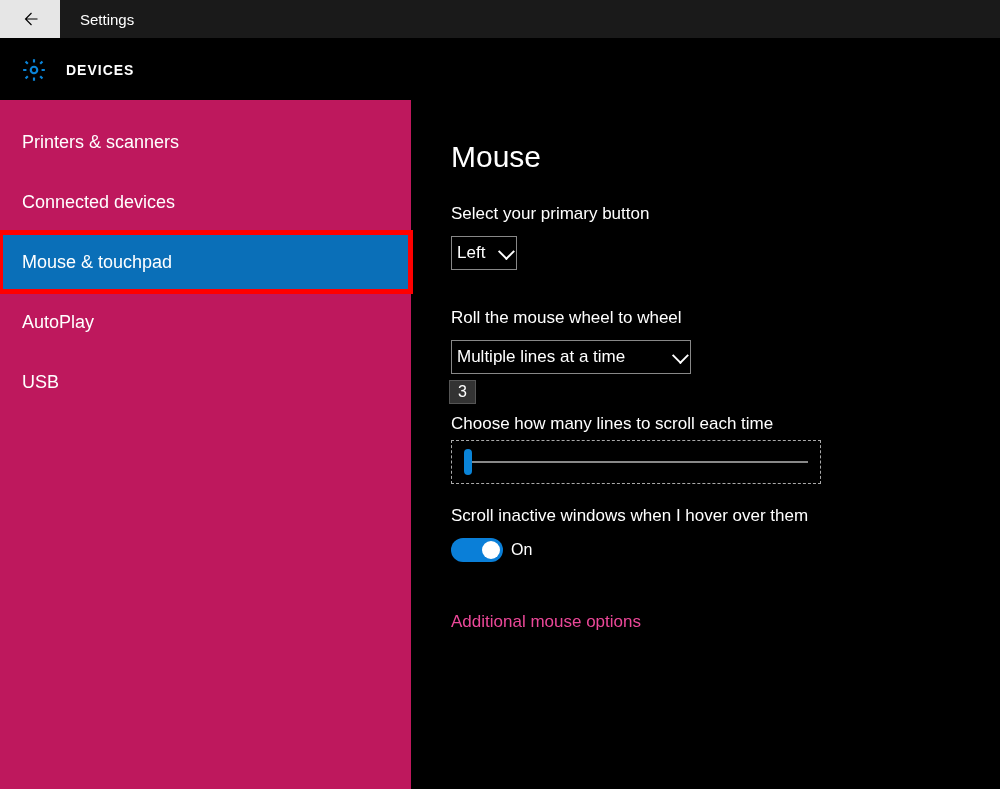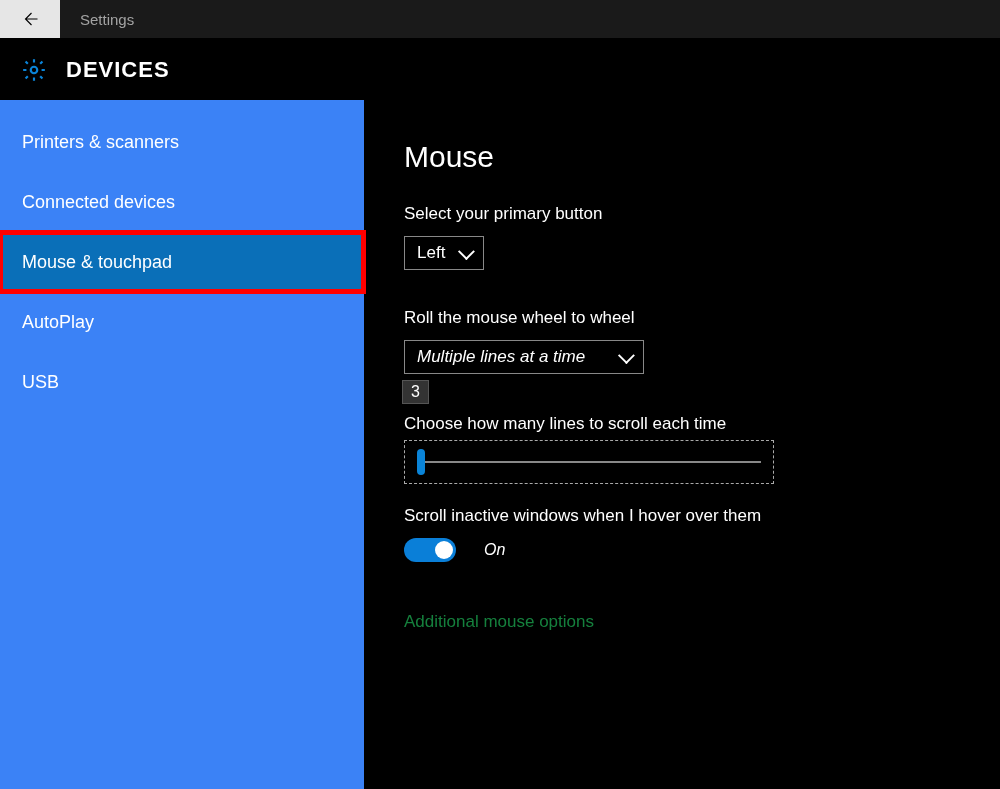--- a/index.html
+++ b/index.html
@@ -31,55 +31,55 @@
   }
   .back-arrow {
     width: 18px; height: 18px;
     stroke: #000;
     fill: none;
     stroke-width: 1.5;
   }
   .app-title {
     margin-left: 20px;
     font-size: 15px;
-    color: #a3a3a3;
+    color: #ffffff;
     font-weight: 400;
   }
   .header-row {
     position: absolute;
     top: 50px;
     left: 20px;
     display: flex;
     align-items: center;
     height: 40px;
   }
   .gear-icon-wrap {
     width: 28px; height: 28px;
     color: #0a84d8;
     display: flex;
     align-items: center;
     justify-content: center;
   }
   .category-title {
     margin-left: 18px;
-    font-size: 22px;
+    font-size: 14px;
     letter-spacing: 1px;
     font-weight: 600;
   }
   .body-area {
     position: absolute;
     top: 100px;
     left: 0;
     right: 0;
     bottom: 0;
     display: flex;
   }
   .sidebar {
-    width: 364px;
-    background: #3b82f6;
+    width: 411px;
+    background: #be185d;
     padding-top: 12px;
   }
   .side-item {
     height: 60px;
     display: flex;
     align-items: center;
     padding-left: 22px;
     font-size: 18px;
     color: #fff;
     cursor: pointer;
@@ -103,27 +103,27 @@
     margin-bottom: 30px;
   }
   .label {
     font-size: 17px;
     margin-bottom: 12px;
   }
   .dropdown {
     border: 1px solid #888;
     display: inline-flex;
     align-items: center;
-    padding: 6px 12px;
+    padding: 6px 5px;
     font-size: 17px;
     cursor: pointer;
     min-width: 60px;
     margin-bottom: 38px;
   }
-  .dropdown.wide { min-width: 240px; justify-content: space-between; font-style: italic; }
+  .dropdown.wide { min-width: 240px; justify-content: space-between; }
   .chev {
     margin-left: 14px;
     width: 12px; height: 12px;
     border-right: 2px solid #fff;
     border-bottom: 2px solid #fff;
     transform: rotate(45deg) translateY(-2px);
   }
   .tooltip-badge {
     position: absolute;
     background: #333;
@@ -157,24 +157,23 @@
     left: 12px;
     width: 8px;
     height: 26px;
     background: #0a84d8;
     border-radius: 4px;
     cursor: pointer;
   }
   .toggle-row {
     display: flex;
     align-items: center;
-    gap: 28px;
+    gap: 8px;
     margin-top: 10px;
     margin-bottom: 50px;
-    font-style: italic;
   }
   .toggle {
     width: 52px;
     height: 24px;
     border-radius: 12px;
     background: #0a7fd8;
     position: relative;
     cursor: pointer;
   }
   .toggle-knob {
@@ -183,21 +182,21 @@
     width: 18px; height: 18px;
     border-radius: 50%;
     background: #fff;
   }
   .section-title {
     font-size: 26px;
     font-weight: 300;
     margin-bottom: 22px;
   }
   .link {
-    color: #15803d;
+    color: #ec4899;
     font-size: 17px;
     cursor: pointer;
   }
   .slider-label-overlay {
     position: absolute;
     left: 0;
     top: -30px;
   }
 </style>
 </head>

